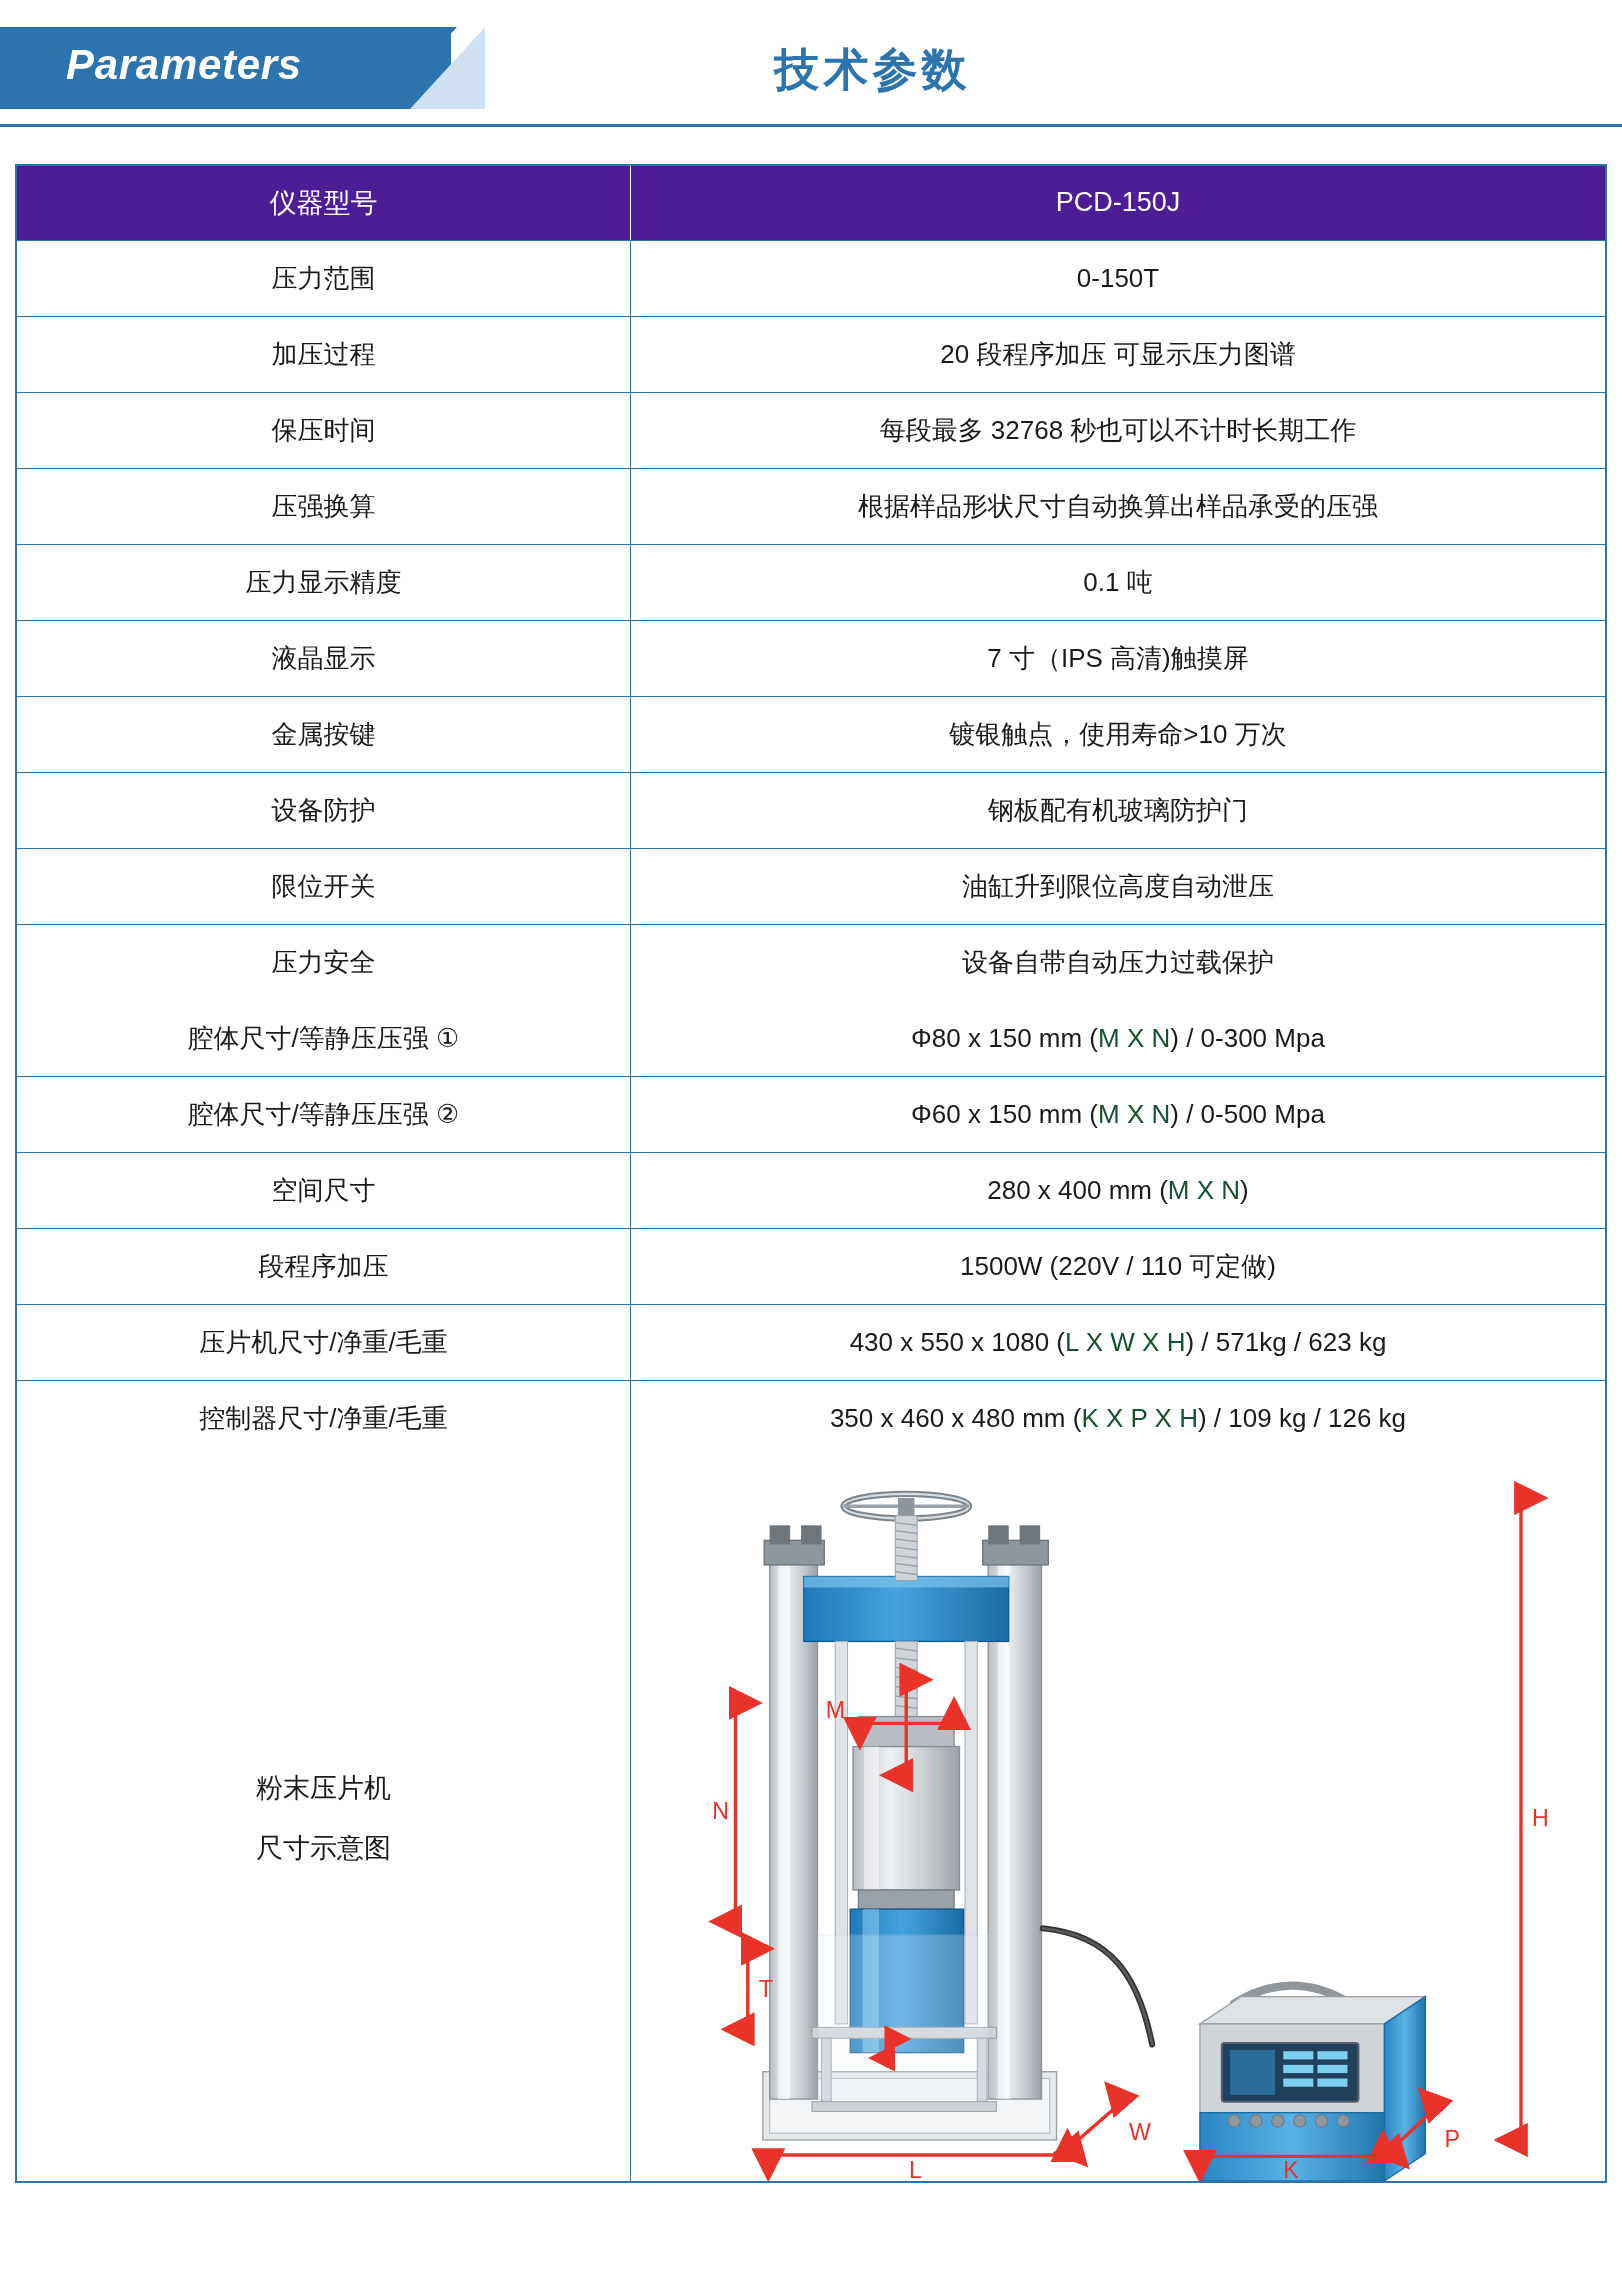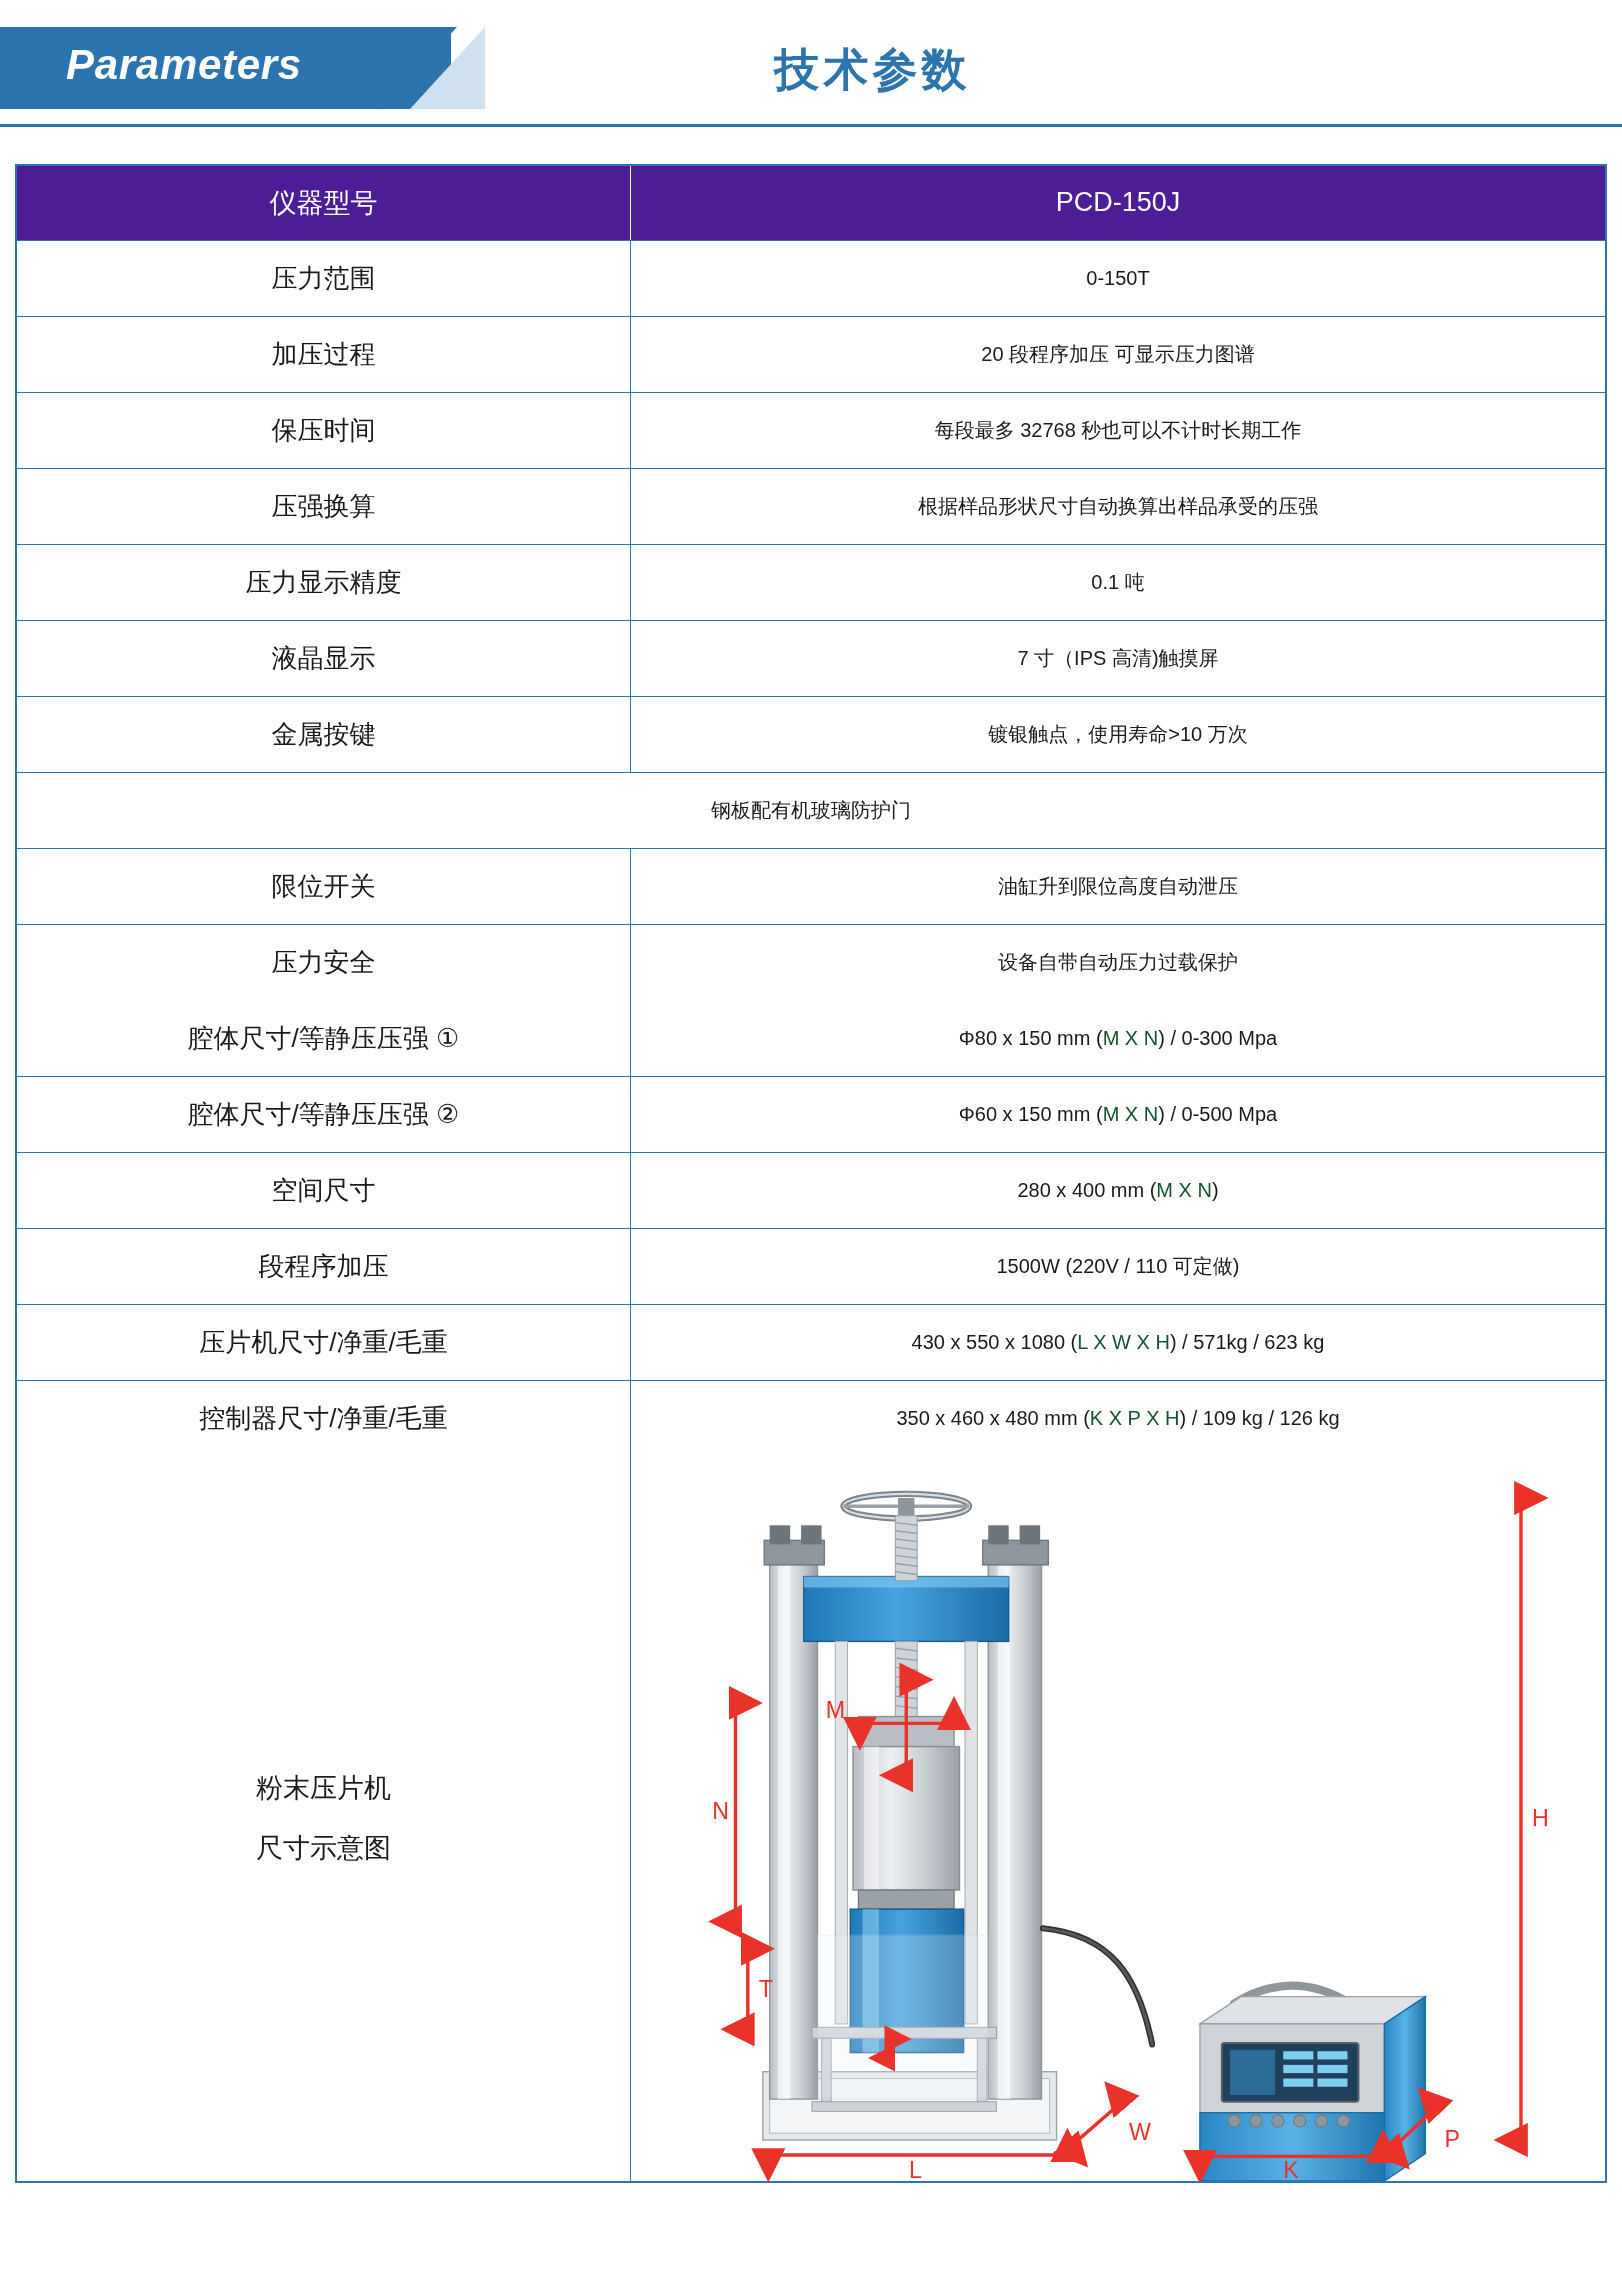--- a/index.html
+++ b/index.html
@@ -88,21 +88,21 @@
     justify-content: center;
     font-size: 26px;
     padding: 5.5px 9.6px;
     text-align: center;
   }
   .cell-value {
     flex: 1;
     display: flex;
     align-items: center;
     justify-content: center;
-    font-size: 20px;
+    font-size: 26px;
     padding: 5.5px 9.6px;
     text-align: center;
   }
   .row.head {
     background: #4c1d95;
     color: #ffffff;
     min-height: 75px;
   }
   .row.head .cell-label,
   .row.head .cell-value {
@@ -178,20 +178,21 @@
       </div>
       <div class="row">
         <div class="cell-label">液晶显示</div>
         <div class="cell-value">7 寸（IPS 高清)触摸屏</div>
       </div>
       <div class="row">
         <div class="cell-label">金属按键</div>
         <div class="cell-value">镀银触点，使用寿命&gt;10 万次</div>
       </div>
       <div class="row">
+        <div class="cell-label">设备防护</div>
         <div class="cell-value">钢板配有机玻璃防护门</div>
       </div>
       <div class="row">
         <div class="cell-label">限位开关</div>
         <div class="cell-value">油缸升到限位高度自动泄压</div>
       </div>
       <div class="row">
         <div class="cell-label">压力安全</div>
         <div class="cell-value">设备自带自动压力过载保护</div>
       </div>

